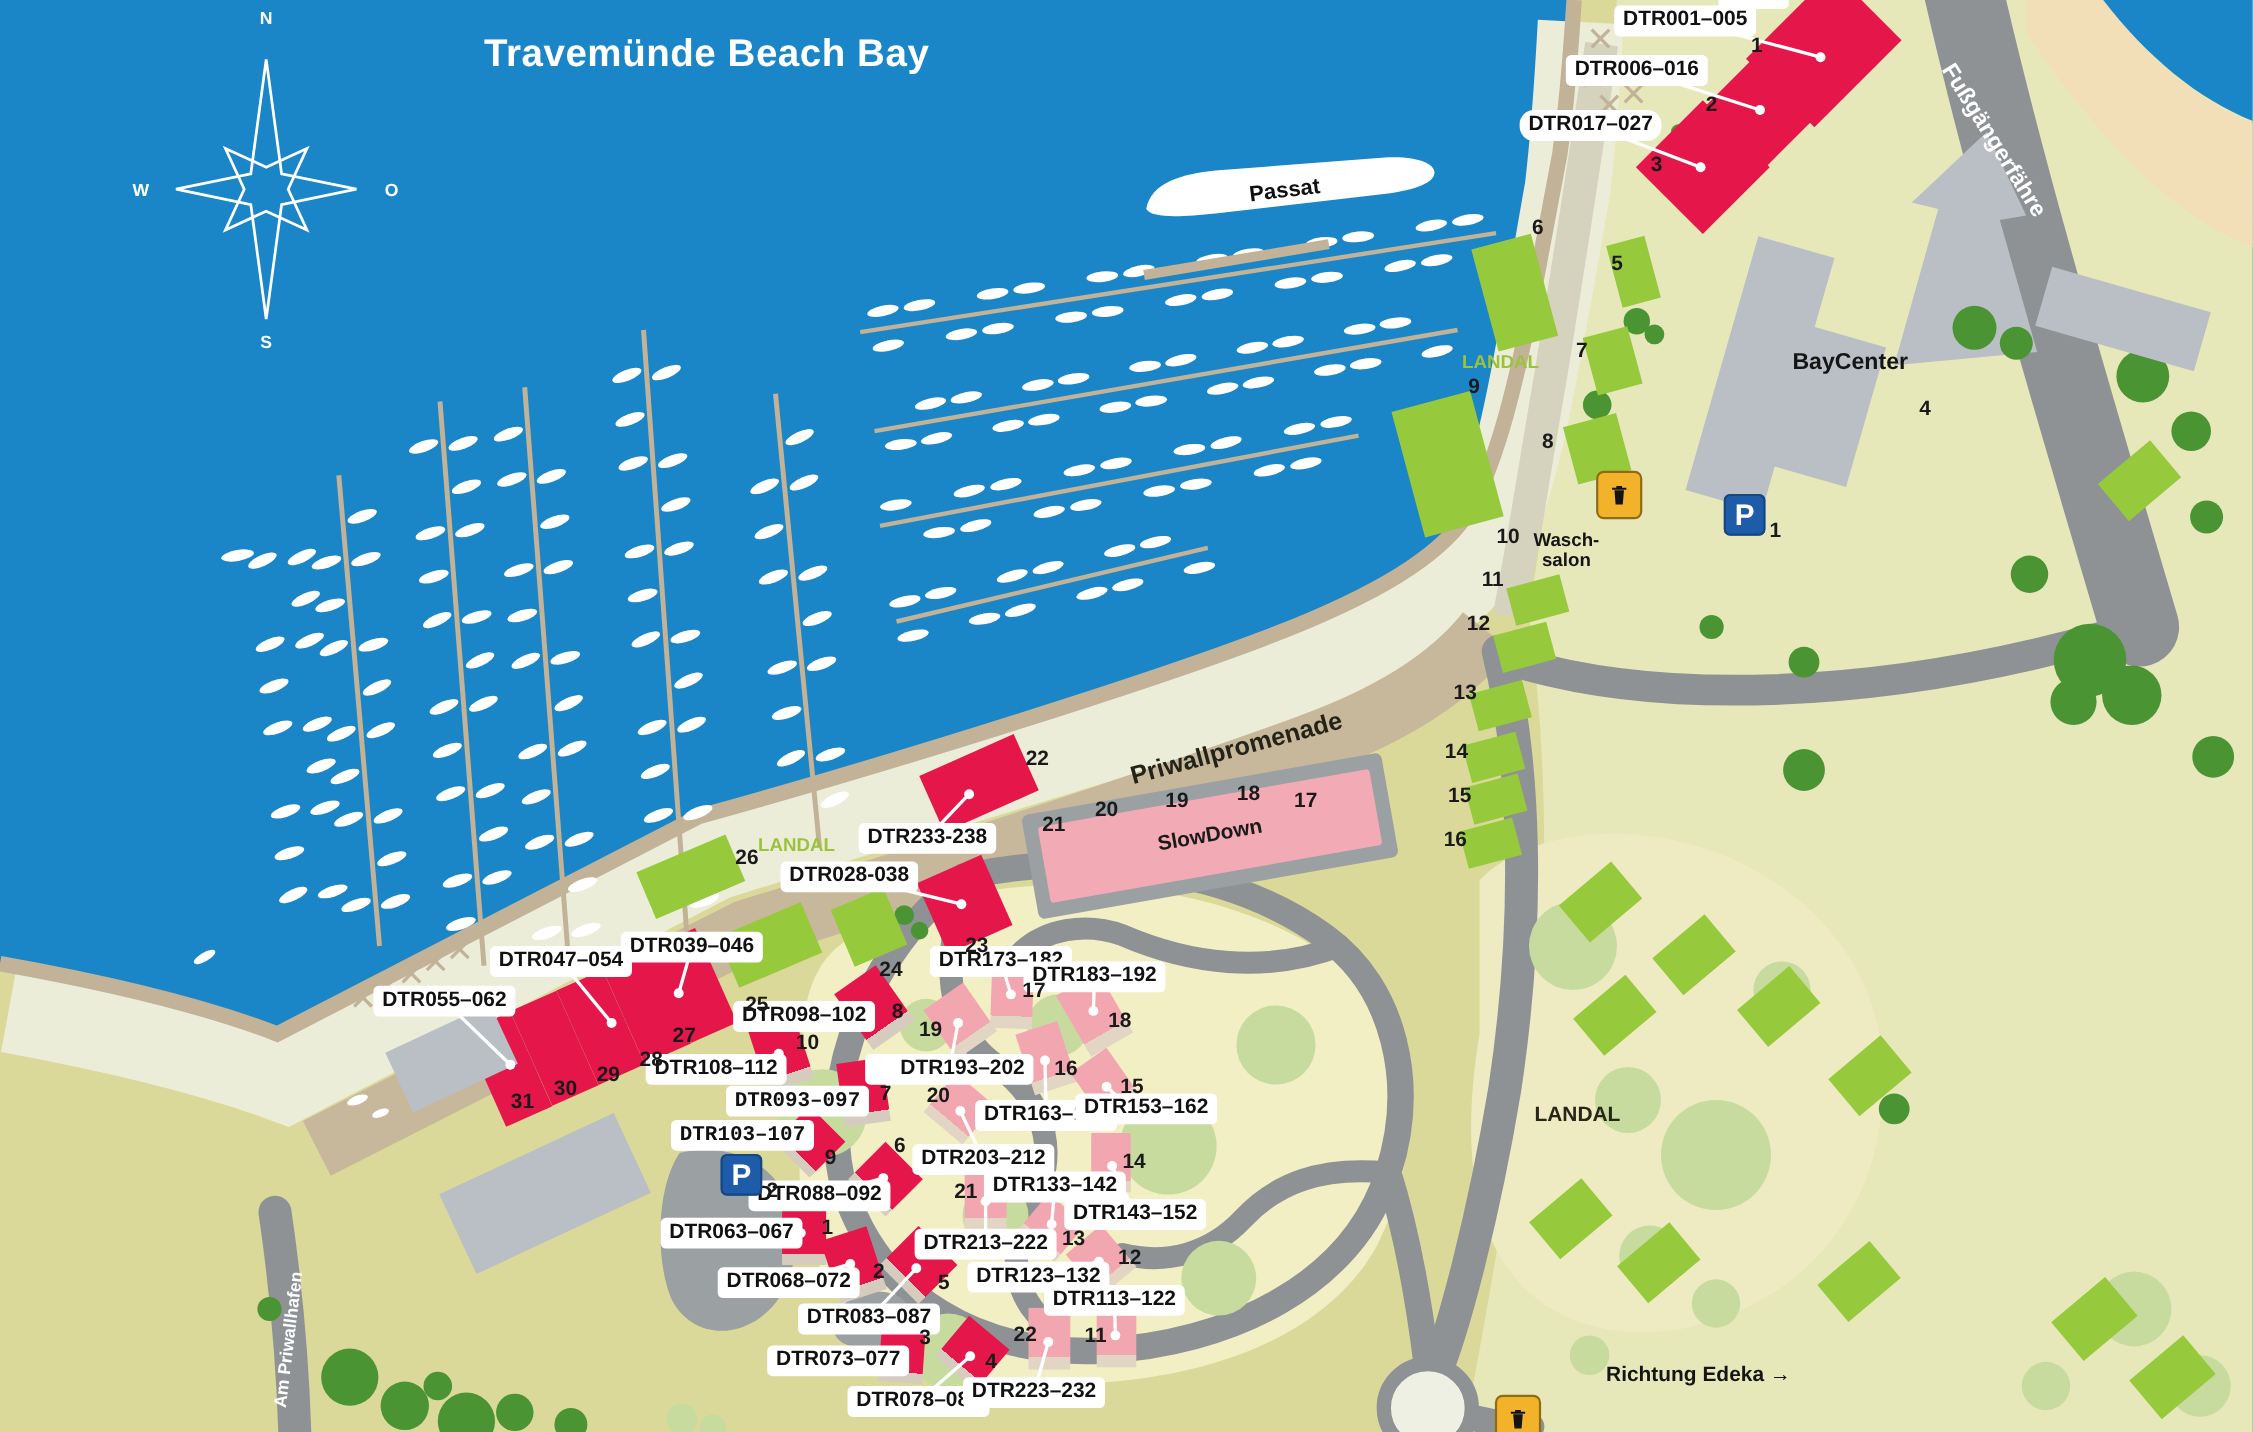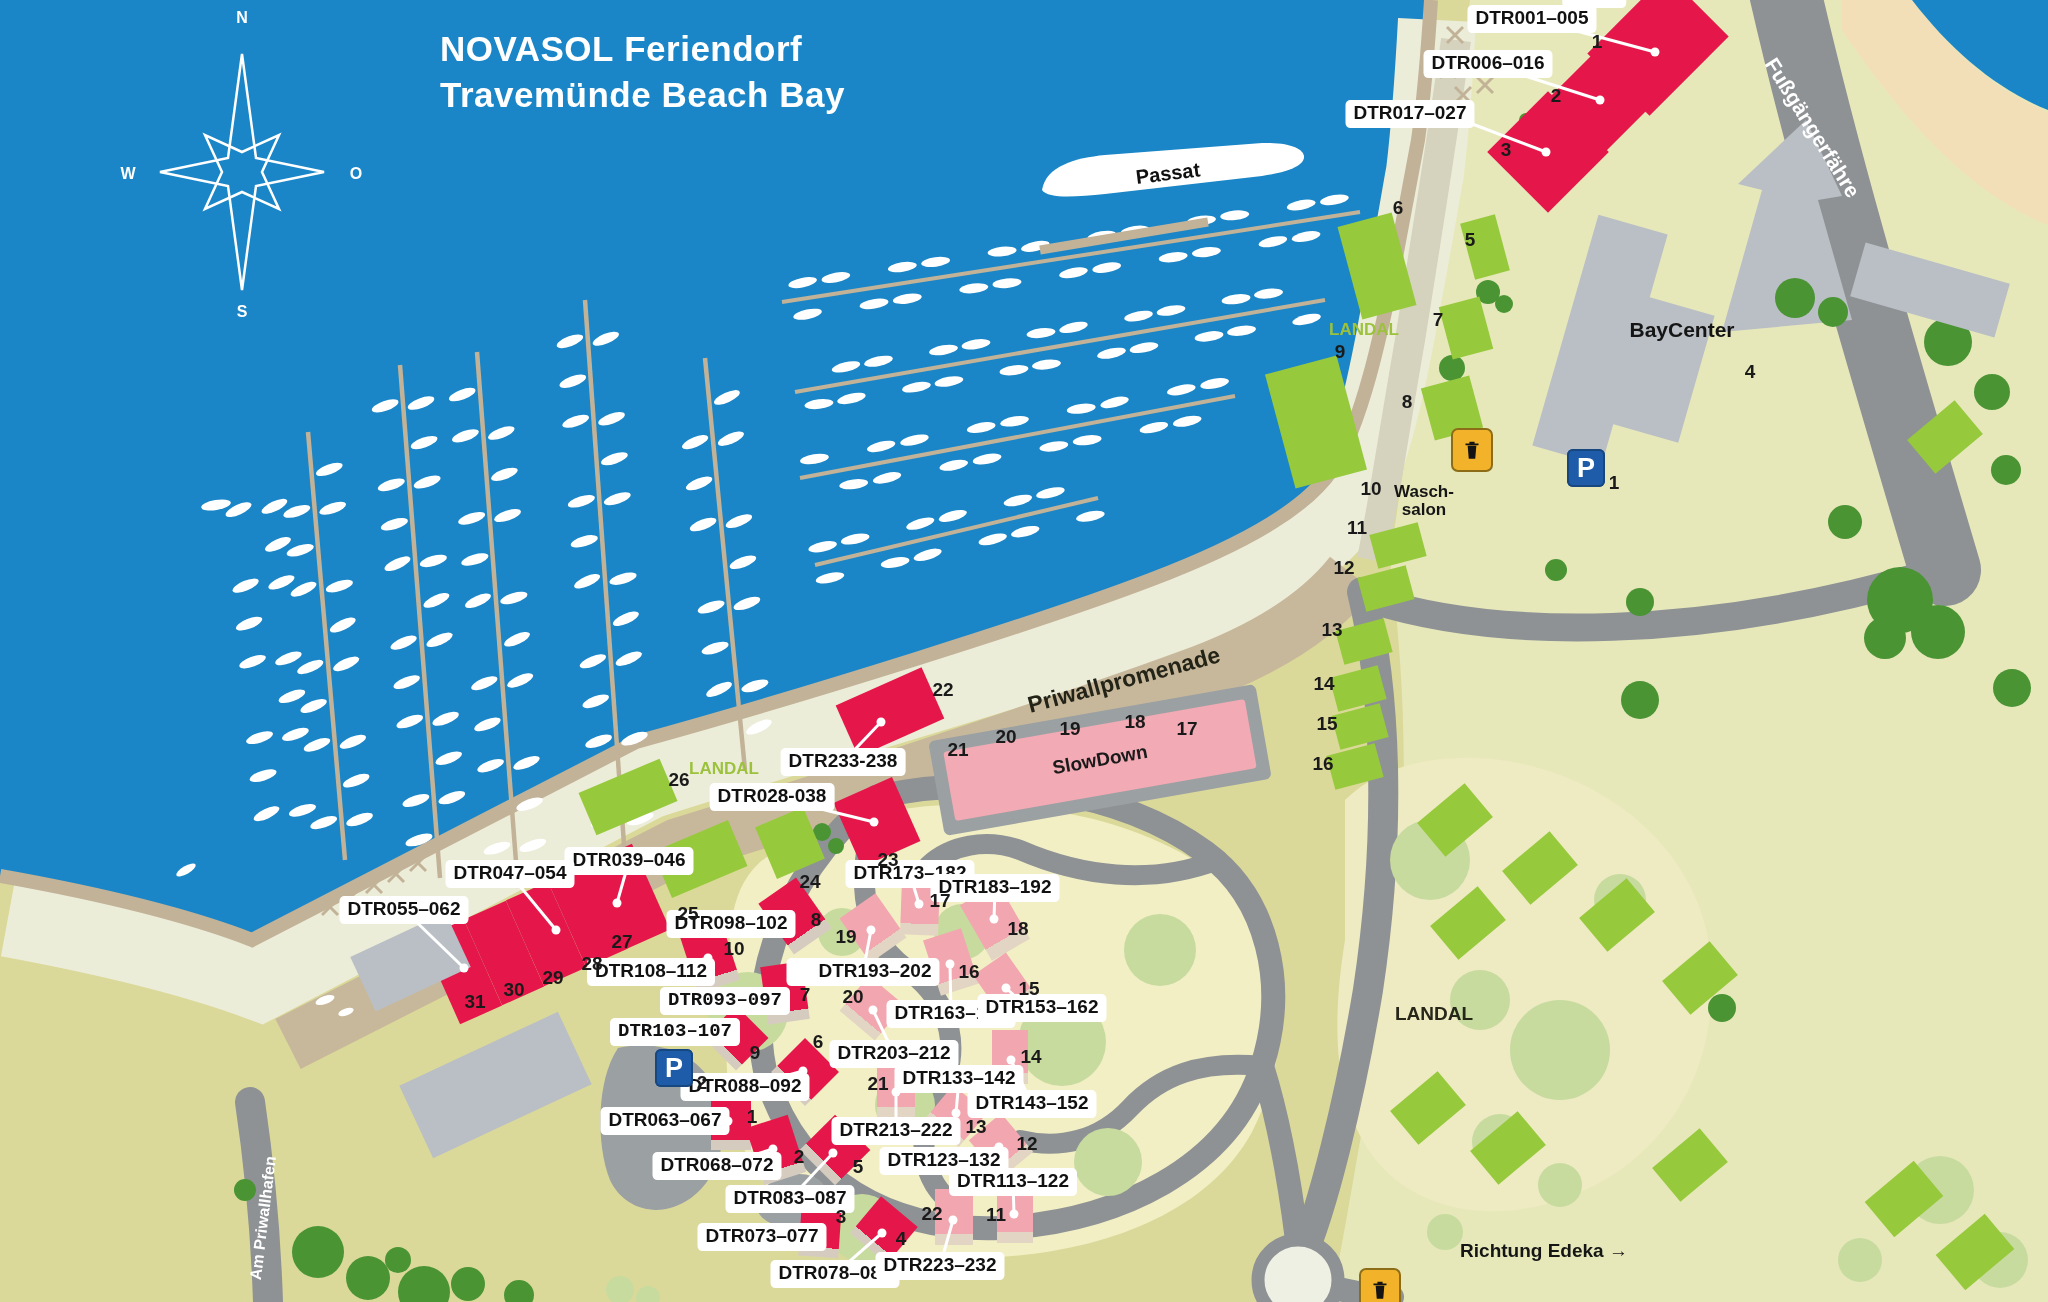--- a/index.html
+++ b/index.html
@@ -495,21 +495,21 @@
       <circle cx="999" cy="1147" r="4.5" fill="#fff"></circle>
       <line x1="1013" y1="1182" x2="1014" y2="1214" stroke="#fff" stroke-width="3"></line>
       <circle cx="1014" cy="1214" r="4.5" fill="#fff"></circle>
       <line x1="940" y1="1266" x2="953" y2="1220" stroke="#fff" stroke-width="3"></line>
       <circle cx="953" cy="1220" r="4.5" fill="#fff"></circle>
     </svg>
 
   <div id="labels">
       <div class="pill" style="left: 1532px; top: 19px;">DTR001–005</div>
       <div class="pill" style="left: 1488px; top: 64px;">DTR006–016</div>
-      <div class="pill" style="left: 1410px; top: 114px;">DTR017–027</div>
+      <div class="pill" style="left: 1446px; top: 114px; border-radius: 13px;">DTR017–027</div>
       <div class="pill" style="left: 843px; top: 762px;">DTR233-238</div>
       <div class="pill" style="left: 772px; top: 797px;">DTR028-038</div>
       <div class="pill" style="left: 629px; top: 861px;">DTR039–046</div>
       <div class="pill" style="left: 510px; top: 874px;">DTR047–054</div>
       <div class="pill" style="left: 404px; top: 910px;">DTR055–062</div>
       <div class="pill" style="left: 731px; top: 924px;">DTR098–102</div>
       <div class="pill" style="left: 651px; top: 972px;">DTR108–112</div>
       <div class="pill" style="left: 725px; top: 1001px; font-family: Liberation Mono, monospace;">DTR093–097</div>
       <div class="pill" style="left: 675px; top: 1032px; font-family: Liberation Mono, monospace;">DTR103–107</div>
       <div class="pill" style="left: 745px; top: 1087px;">DTR088–092</div>
@@ -608,21 +608,20 @@
         </svg>
       </div>
       <div class="trash" style="left: 1359px; top: 1268px;">
         <svg width="26" height="28" viewBox="0 0 24 24">
           <path fill="#141414" d="M8 8 h8 l-1 12 h-6 Z M6 6 h12 v1.6 H6 Z M9.6 4.4 h4.8 V6 H9.6 Z"></path>
         </svg>
       </div>
     </div>
 
   <div id="title">
-    <div><span class="brand">NOVASOL</span><span> Feriendorf</span></div>
     <div>Travemünde Beach Bay</div>
   </div>
 
   <div id="compass">
     <svg width="300" height="320" viewBox="-150 -160 300 320">
       <g stroke="#ffffff" stroke-width="2.5" fill="none" transform="translate(0,6)">
         <polygon points="0,-118 14,-14 82,0 14,14 0,118 -14,14 -82,0 -14,-14"></polygon>
         <polygon points="0,-20 37,-37 20,0 37,37 0,20 -37,37 -20,0 -37,-37"></polygon>
       </g>
     </svg>

